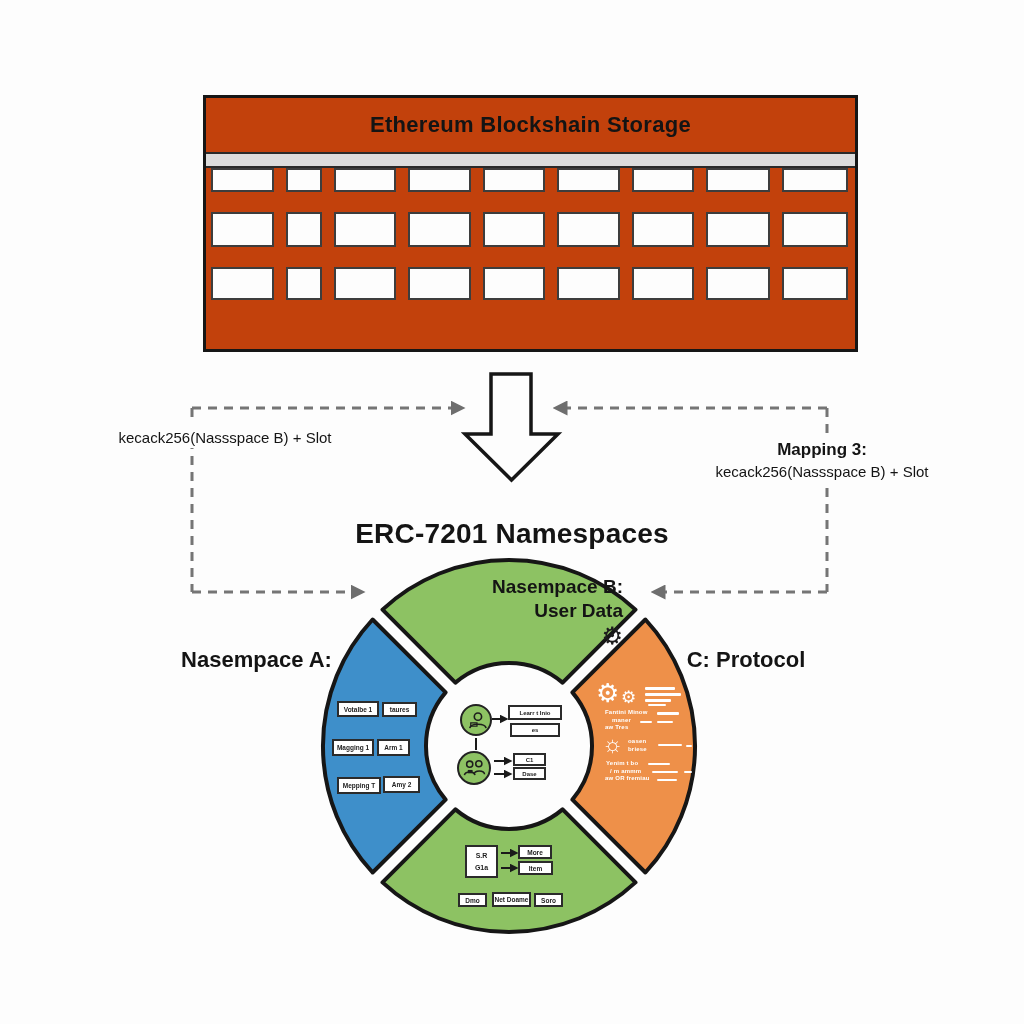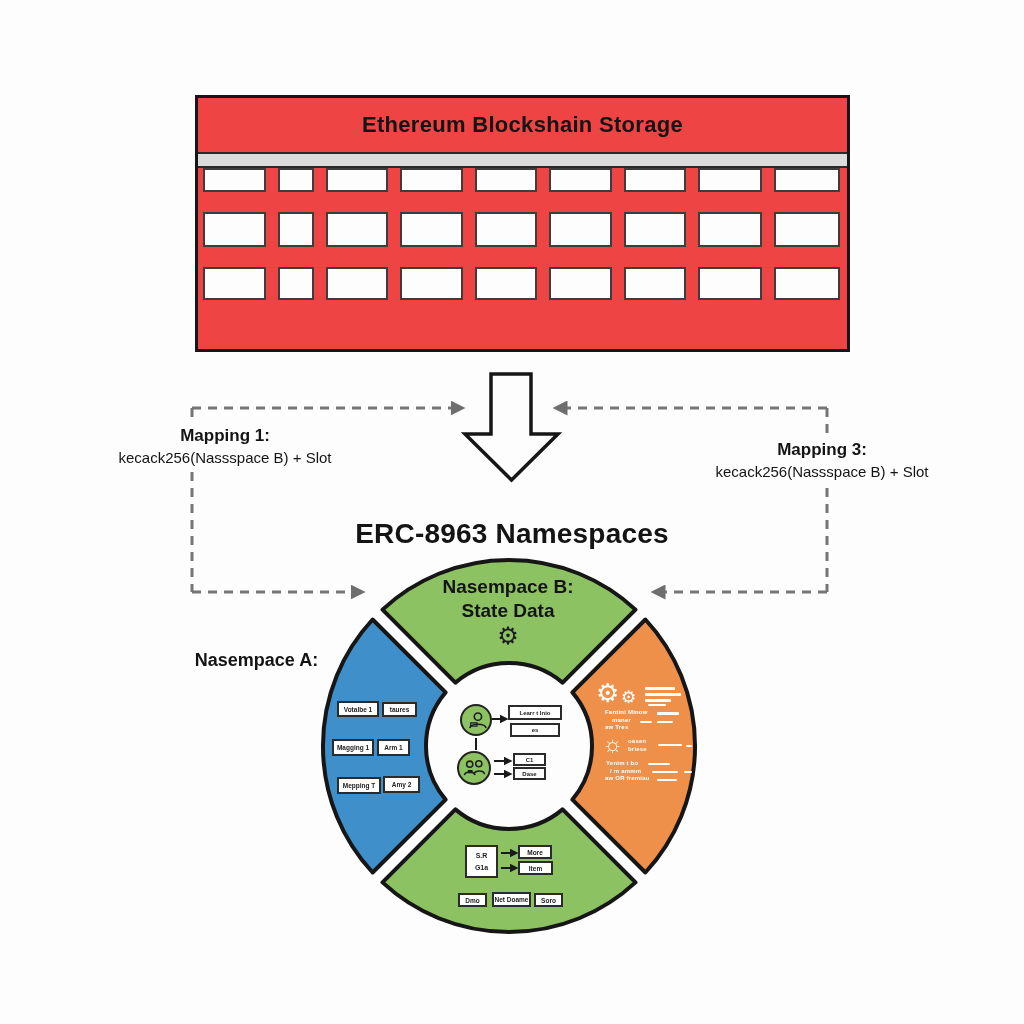--- a/index.html
+++ b/index.html
@@ -1,39 +1,39 @@
 <!DOCTYPE html>
 <html><head>
 <meta charset="utf-8">
 <style>
   html,body{margin:0;padding:0;background:#ffffff;}
   #canvas{
     position:relative;width:1024px;height:1024px;background:#fdfdfd;
     font-family:"Liberation Sans","DejaVu Sans",sans-serif;color:#141414;overflow:hidden;
   }
   
-  .storage-box{position:absolute;left:195px;top:95px;width:649px;height:251px;
-    border:3px solid #161616;background:#ef4444;}
+  .storage-box{position:absolute;left:203px;top:95px;width:649px;height:251px;
+    border:3px solid #161616;background:#c2410c;}
   .storage-title{position:absolute;left:0;right:0;top:0;height:54px;display:flex;
     align-items:center;justify-content:center;font-weight:bold;font-size:22px;letter-spacing:.3px;}
   .storage-strip{position:absolute;left:0;right:0;top:54px;height:12px;background:#dcdcdc;
     border-top:2px solid #2a2a2a;border-bottom:2px solid #2a2a2a;}
   #slotRows{position:absolute;left:0;top:0;right:0;bottom:0;}
   .slot{position:absolute;border:2px solid #3d3d3d;background:#fdfdfd;box-sizing:border-box;}
   .storage-footer{position:absolute;left:0;right:0;bottom:0;height:29px;border-top:3px solid #161616;
     display:flex;align-items:center;justify-content:center;font-size:18px;}
   
   .map-block{position:absolute;text-align:center;background:#fdfdfd;padding:2px 0;}
   .map-title{font-weight:bold;font-size:17px;}
   .map-formula{font-size:15px;margin-top:3px;}
   
   .main-title{position:absolute;left:0;width:1024px;top:518px;text-align:center;
     font-weight:bold;font-size:28px;letter-spacing:.2px;}
-  .seg-label{position:absolute;text-align:center;font-weight:bold;font-size:18px;line-height:24px;}
-  .seg-label-b{font-size:19px;line-height:24px;}
+  .seg-label{position:absolute;text-align:center;font-weight:bold;font-size:22px;line-height:24px;}
+  .seg-label-b{font-size:19px;line-height:24px;text-align:right;}
   .gear-b{display:block;font-size:24px;font-weight:normal;margin-top:1px;color:#1d1d1d;}
   
   .tbox{position:absolute;background:#ffffff;border:2px solid #2b2b2b;box-sizing:border-box;
     display:flex;align-items:center;justify-content:center;font-weight:600;color:#222;
     white-space:nowrap;overflow:hidden;}
   .srcbox{flex-direction:column;justify-content:space-evenly;font-size:7px;}
   
   .otext{position:absolute;color:#fff;font-size:6px;font-weight:bold;white-space:nowrap;letter-spacing:.2px;}
   .obar{position:absolute;background:#fff;border-radius:1px;}
   .oicon{position:absolute;color:#fff;font-weight:normal;}
@@ -113,39 +113,39 @@
       <line x1="476" y1="738" x2="476" y2="750"></line>
       <line x1="492" y1="719" x2="500" y2="719" marker-end="url(#mBlack)"></line>
       <line x1="494" y1="761" x2="504" y2="761" marker-end="url(#mBlack)"></line>
       <line x1="494" y1="774" x2="504" y2="774" marker-end="url(#mBlack)"></line>
       <line x1="501" y1="853" x2="510" y2="853" marker-end="url(#mBlack)"></line>
       <line x1="501" y1="868" x2="510" y2="868" marker-end="url(#mBlack)"></line>
     </g>
   </svg>
 
   <div class="map-block" style="left:103px;top:424px;width:244px;">
-    <div class="map-title">Mapping 1:</div>
     <div class="map-formula">kecack256(Nassspace B) + Slot</div>
   </div>
   <div class="map-block" style="left:700px;top:438px;width:244px;">
     <div class="map-title">Mapping 3:</div>
     <div class="map-formula">kecack256(Nassspace B) + Slot</div>
   </div>
 
-  <div class="main-title">ERC-8963 Namespaces</div>
+  <div class="main-title">ERC-7201 Namespaces</div>
 
   <div class="seg-label seg-label-b" style="left:393px;top:575px;width:230px;">
     <div>Nasempace B:</div>
-    <div>State Data</div>
+    <div>User Data</div>
     <span class="gear-b">⚙</span>
   </div>
   <div class="seg-label" style="left:149px;top:648px;width:215px;">
     <div>Nasempace A:</div>
   </div>
   <div class="seg-label" style="left:651px;top:648px;width:190px;">
+    <div>C: Protocol</div>
   </div>
 
   <span class="oicon" style="left:596px;top:678px;font-size:26px;">⚙</span>
   <span class="oicon" style="left:621px;top:687px;font-size:17px;">⚙</span>
   <span class="oicon" style="left:602px;top:731px;font-size:23px;">☼</span>
 
   <div class="pcircle" style="left:460px;top:704px;width:32px;height:32px;">
     <svg viewBox="0 0 24 24" width="23" height="23">
       <circle cx="13.5" cy="8" r="3.8" fill="none" stroke="#1d1d1d" stroke-width="1.7"></circle>
       <path d="M5 20c1-5.5 16-5.5 17 0" fill="none" stroke="#1d1d1d" stroke-width="1.7"></path>

